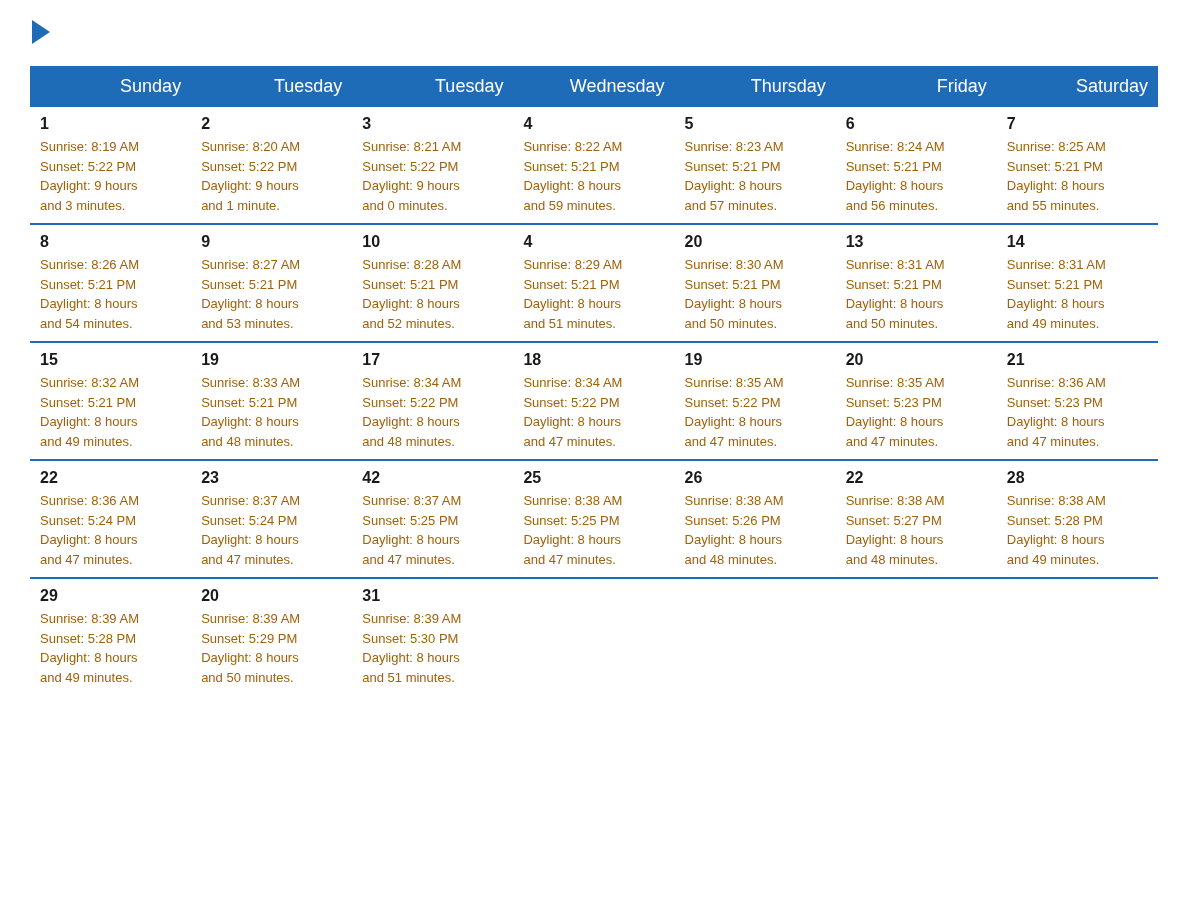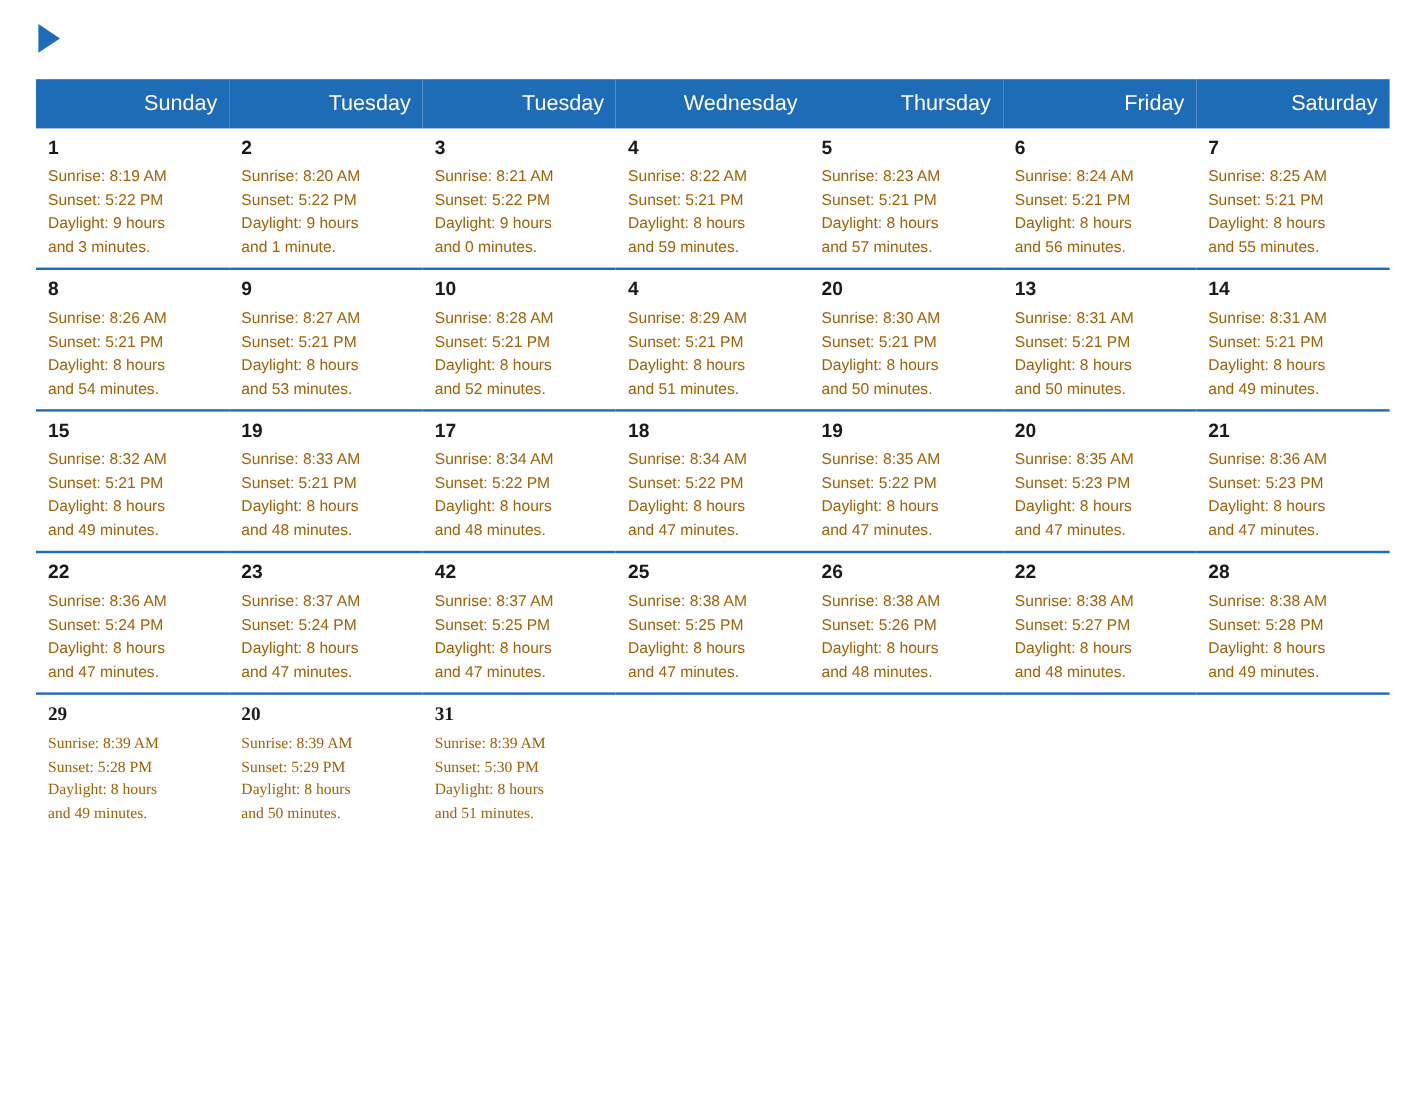--- a/index.html
+++ b/index.html
@@ -92,21 +92,20 @@
     .day-info {
       font-size: 13px;
       line-height: 1.5;
       color: #a16207;
     }
     .empty-cell {
       background: #fff;
     }
     tbody tr:last-child td {
       border-bottom: none;
-      font-family: Liberation Serif, serif;
     }
   </style>
 </head>
 <body>
 
 <div class="header-row">
   <div class="logo-container">
     <div class="logo-text">
       <span class="logo-general"></span>
       <span class="logo-arrow"></span>

